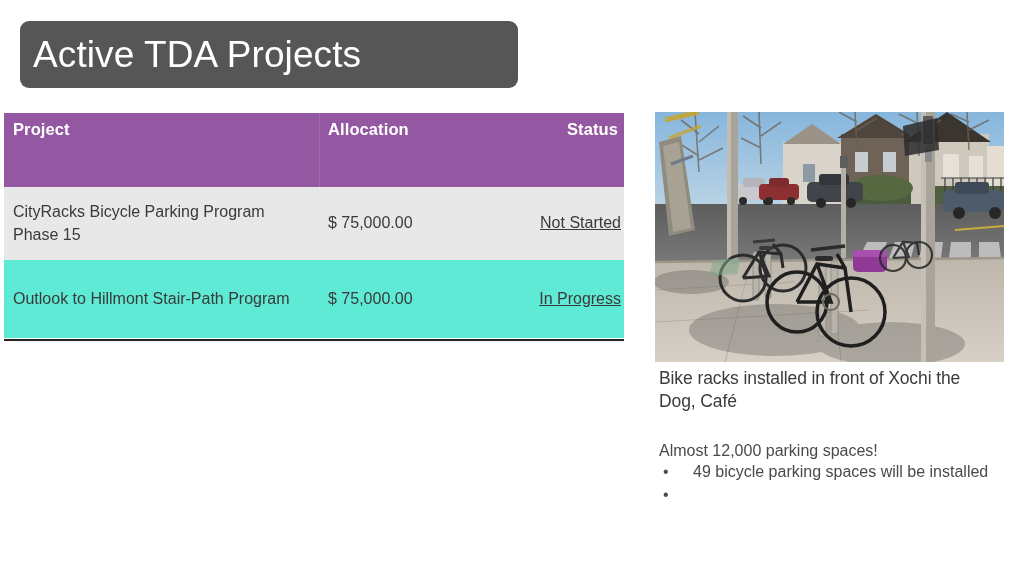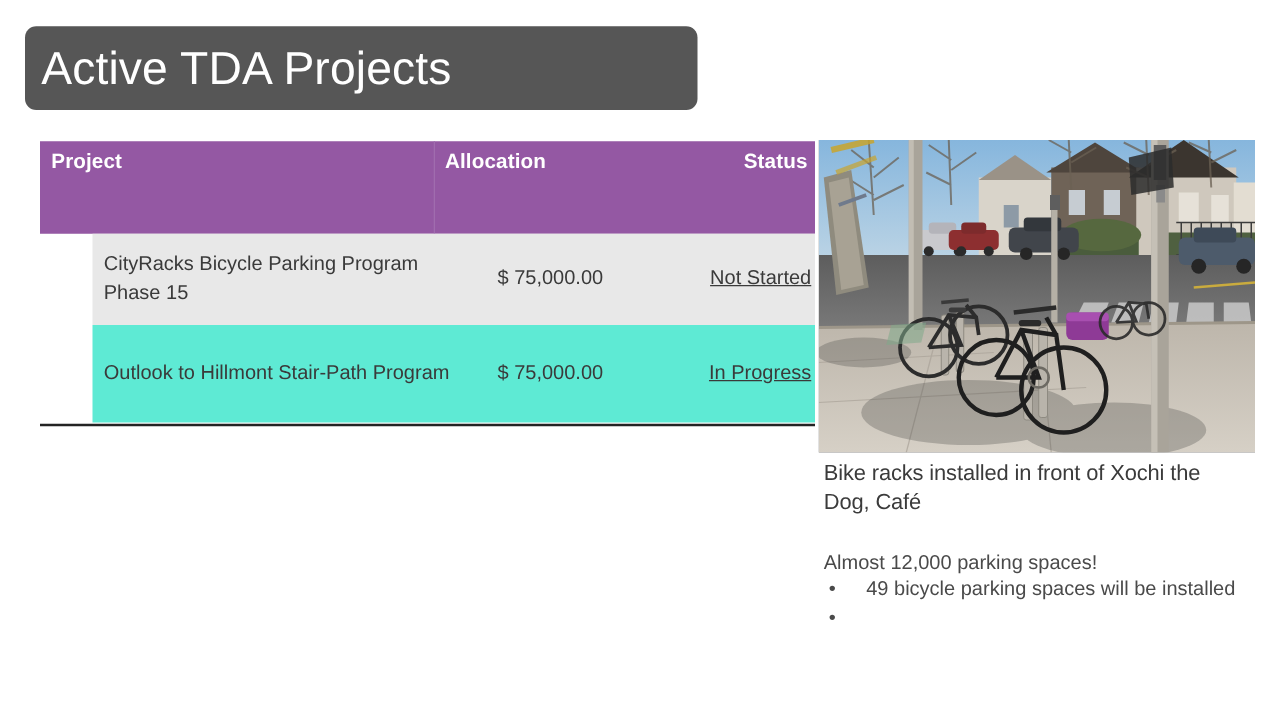--- a/index.html
+++ b/index.html
@@ -14,42 +14,42 @@
     overflow: hidden;
     font-family: "Liberation Sans", sans-serif;
     -webkit-font-smoothing: antialiased;
   }
 
   
   .title-banner {
     position: absolute;
     left: 20px;
     top: 21px;
-    width: 538px;
+    width: 498px;
     height: 67px;
     background: #565656;
     border-radius: 9px;
     display: flex;
     align-items: center;
     box-sizing: border-box;
     padding-left: 13px;
   }
   .title-text {
     color: #ffffff;
     font-size: 37px;
     font-weight: 400;
     letter-spacing: 0.1px;
     line-height: 1;
     white-space: nowrap;
   }
 
   
   .table {
     position: absolute;
-    left: 32px;
+    left: 4px;
     top: 113px;
     width: 620px;
   }
   .thead {
     position: relative;
     height: 74px;
     background: #9458A3;
     box-sizing: border-box;
   }
   .thead .col-divider {
@@ -70,21 +70,20 @@
   }
   .th-project   { left: 9px; }
   .th-allocation{ left: 324px; }
   .th-status    { right: 6px; text-align: center; margin-left: 15px; }
 
   .row {
     position: relative;
     box-sizing: border-box;
     display: flex;
     align-items: center;
-    margin-left: 42px;
   }
   .row-shaded { background: #e8e8e8; }
   .row-plain  { background: #5eead4; }
   .row-1 { height: 73px; }
   .row-2 { height: 78px; }
 
   .cell {
     position: absolute;
     color: #3a3a3a;
     font-size: 16px;

